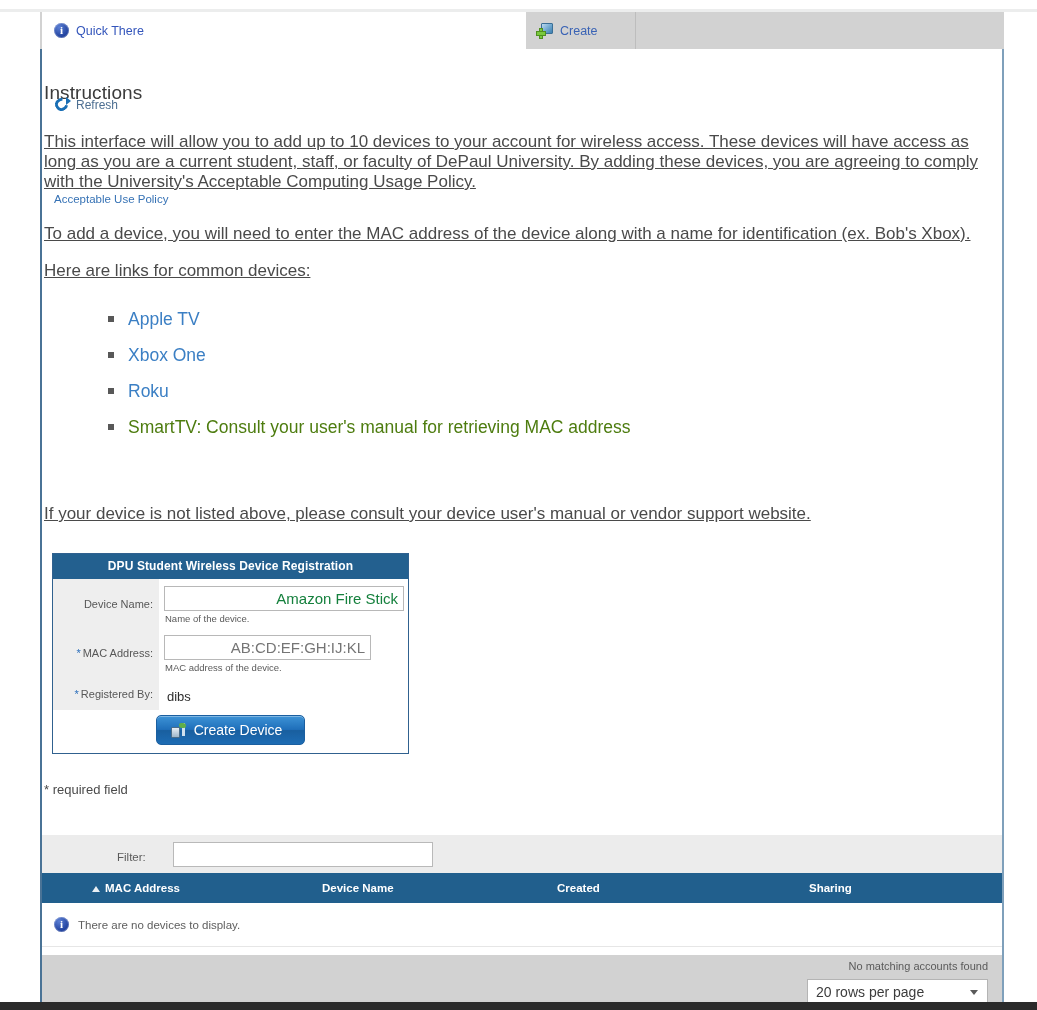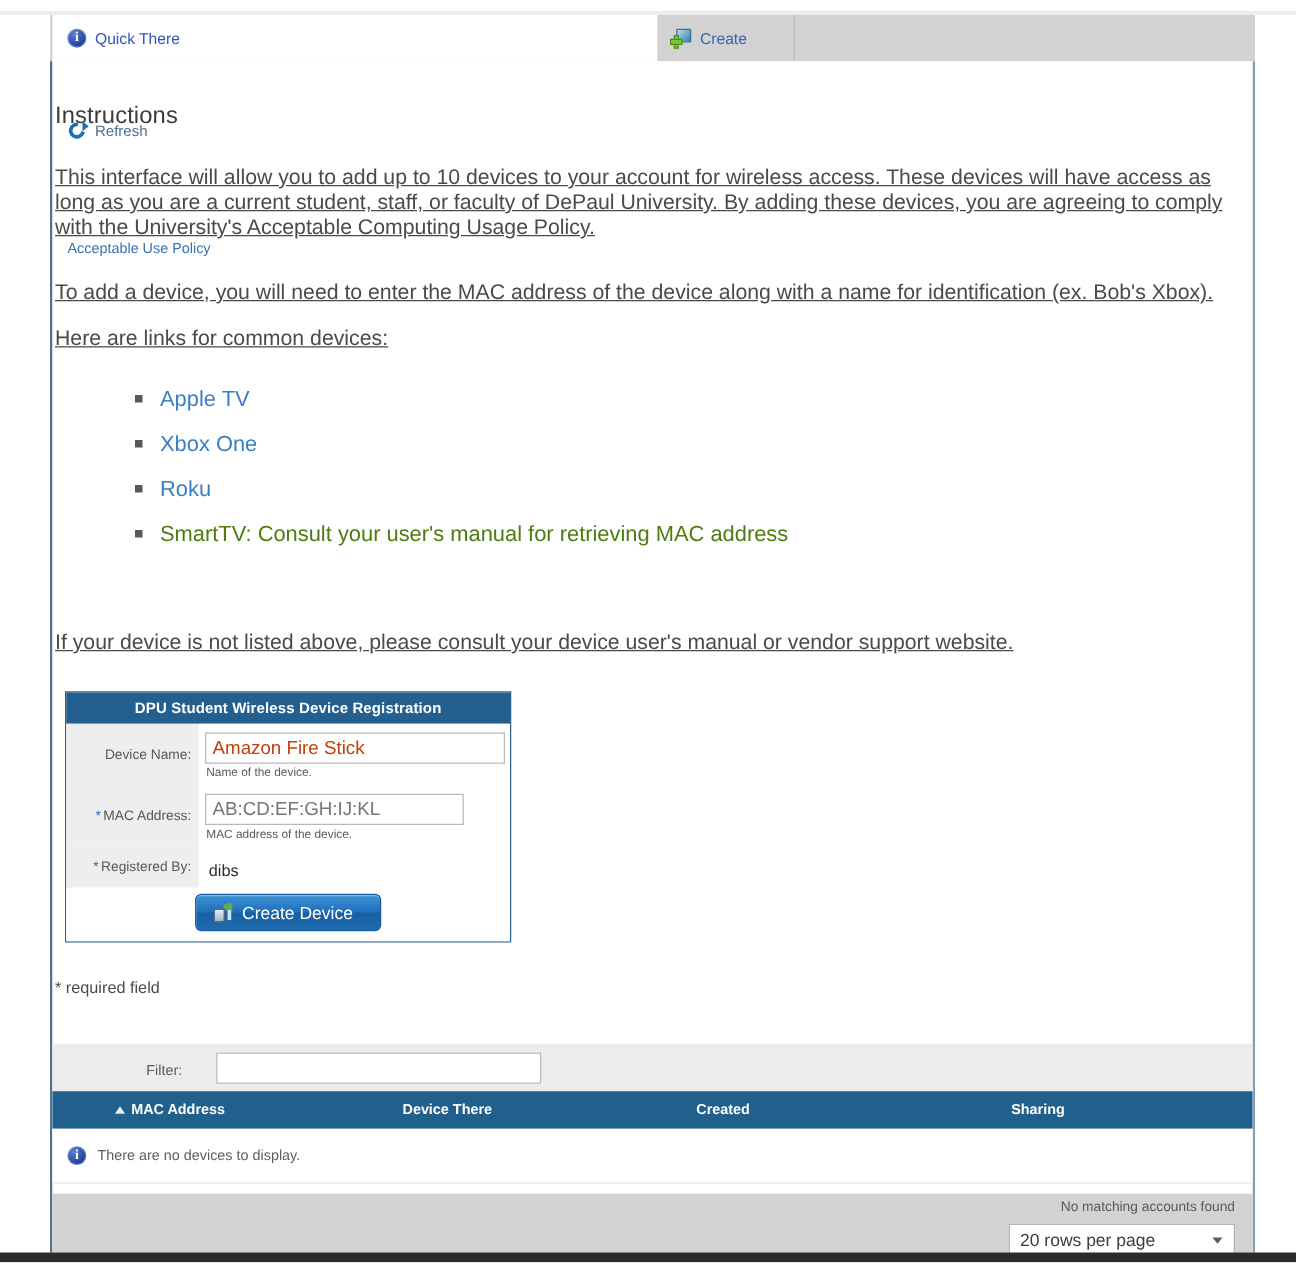--- a/index.html
+++ b/index.html
@@ -256,26 +256,27 @@
   }
   .form-field {
     flex: 1 1 auto;
     background: #ffffff;
     padding: 7px 0 0 5px;
     box-sizing: border-box;
   }
   .txt-input {
     font-family: "Liberation Sans", sans-serif;
     font-size: 15px;
-    color: #c2410c;
+    color: #15803d;
     border: 1px solid #b8b8b8;
     background: #ffffff;
     padding: 3px 5px;
     box-sizing: border-box;
     outline: none;
+    text-align: right;
   }
   .inp-name { width: 240px; }
   .inp-mac { width: 207px; }
   .field-hint {
     font-size: 9.5px;
     color: #5a5a5a;
     margin: 2px 0 4px 1px;
   }
   .static-value {
     font-size: 13px;
@@ -597,21 +598,21 @@
 
     <div class="filter-bar">
       <div class="filter-label">Filter:</div>
       <input class="filter-input" type="text" placeholder="" style="">
     </div>
 
     <div class="table-head">
       <div class="th th-mac">
         <span class="sort-asc"></span><span>MAC Address</span>
       </div>
-      <div class="th th-dev">Device There</div>
+      <div class="th th-dev">Device Name</div>
       <div class="th th-cre">Created</div>
       <div class="th th-sha">Sharing</div>
     </div>
 
     <div class="empty-row">
       <span class="info-icon">
           <span>i</span>
         </span>
       <span class="empty-text">There are no devices to display.</span>
     </div>

